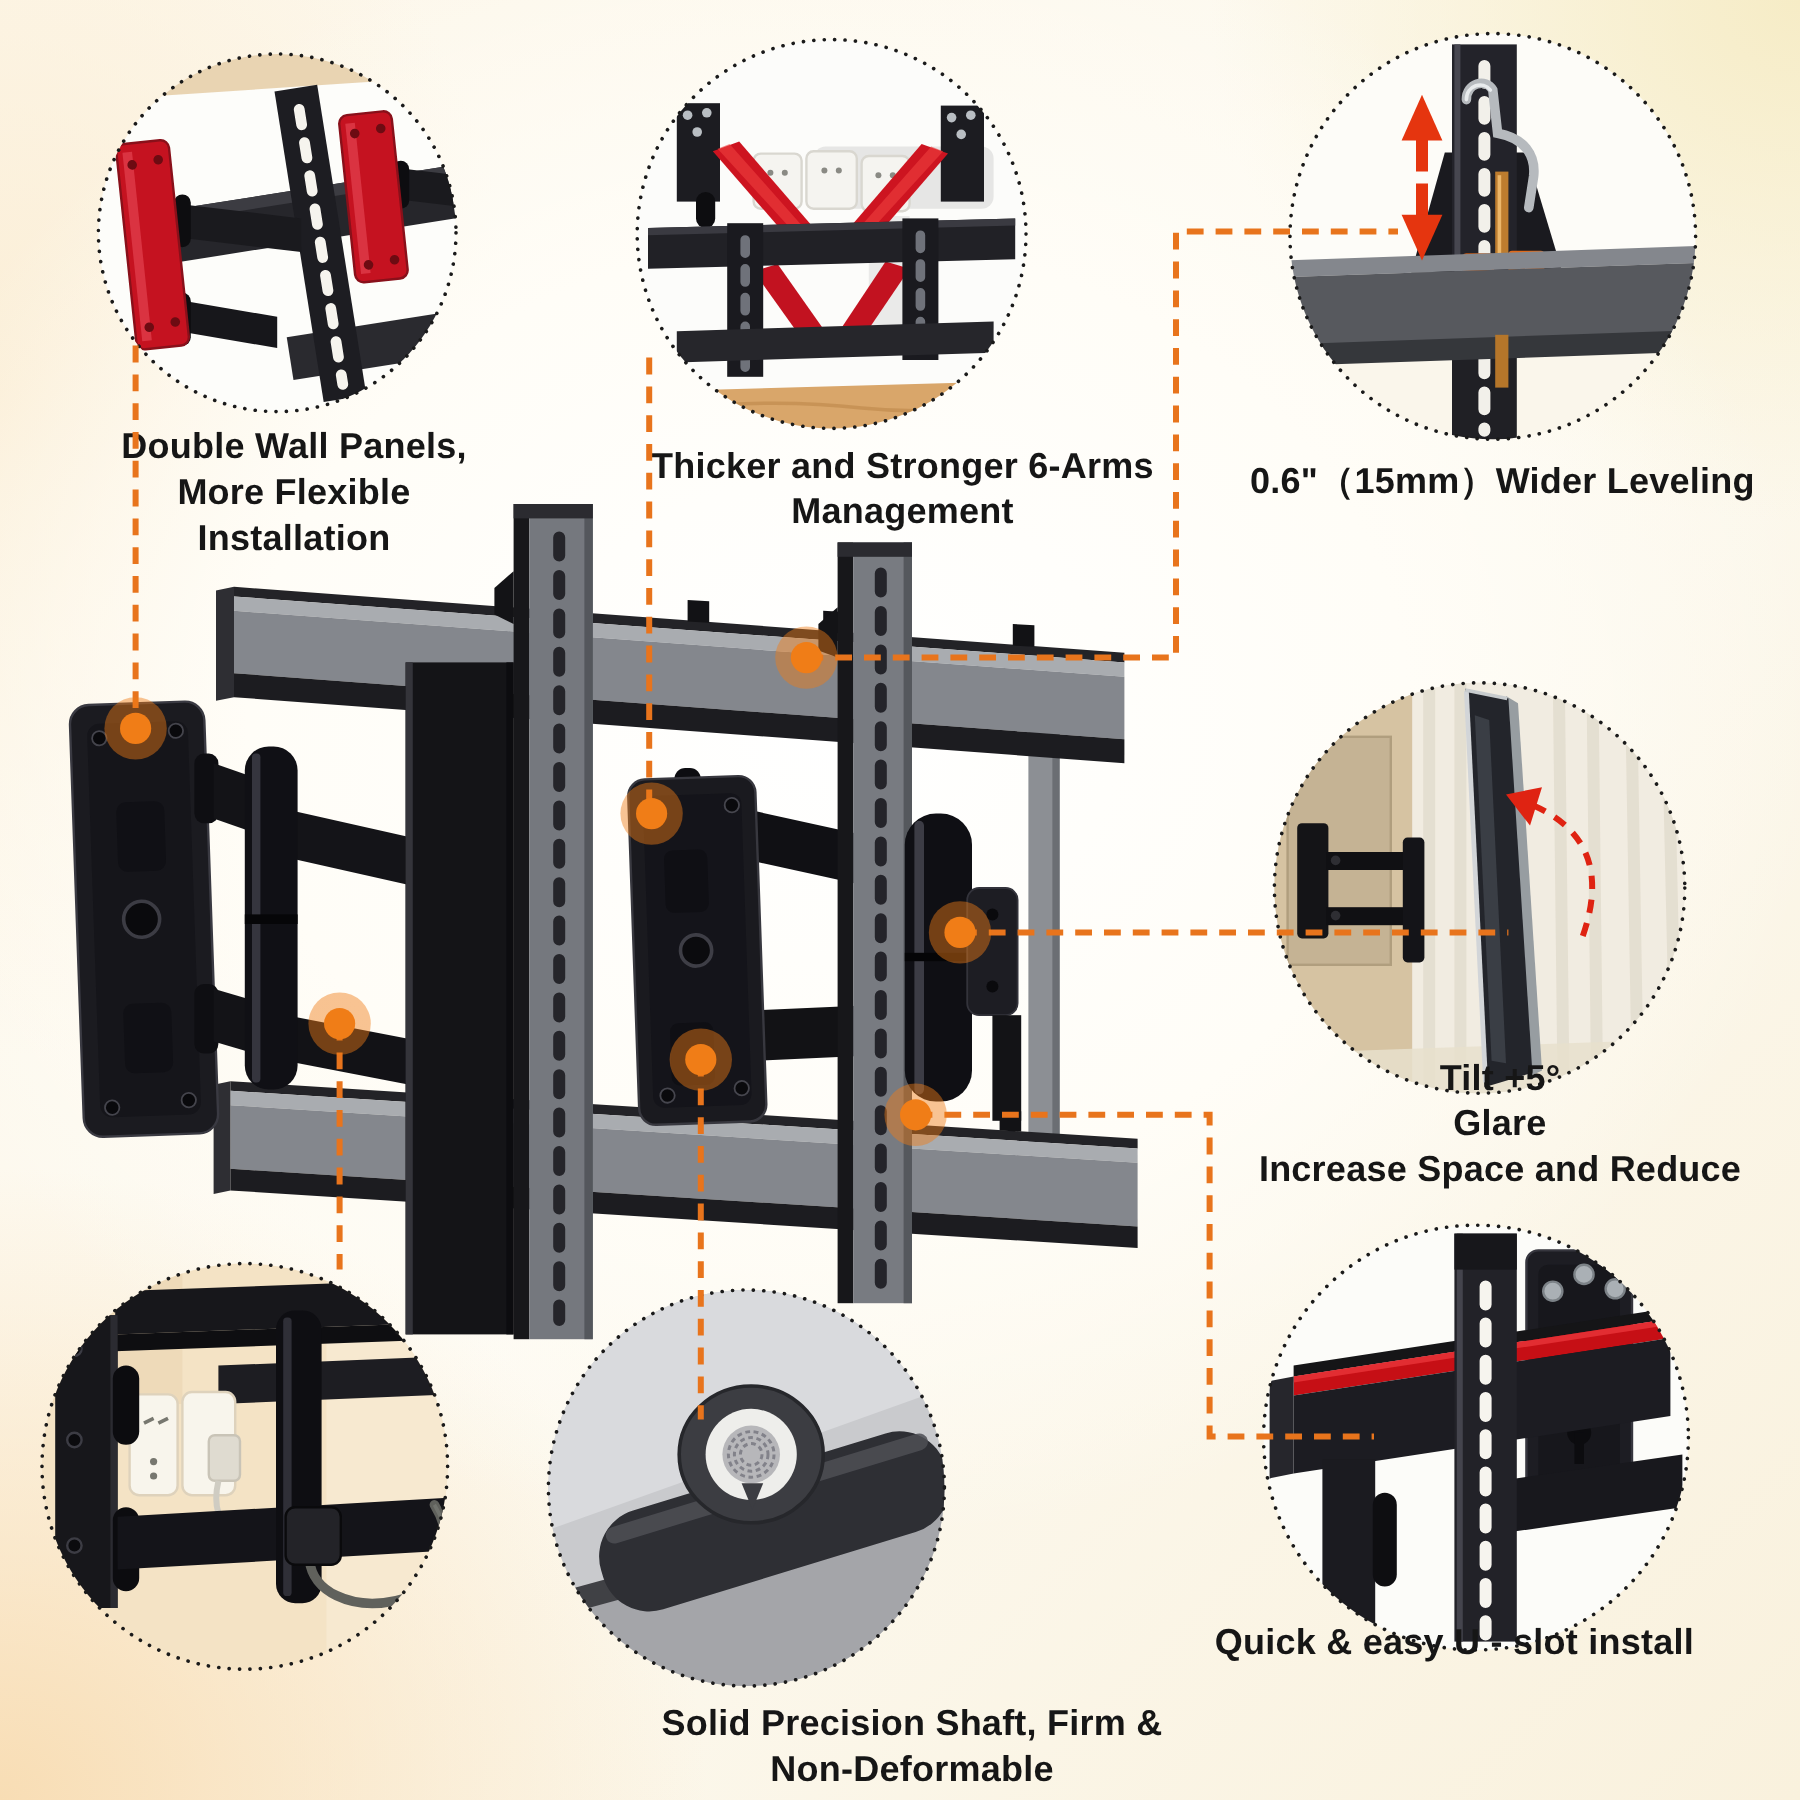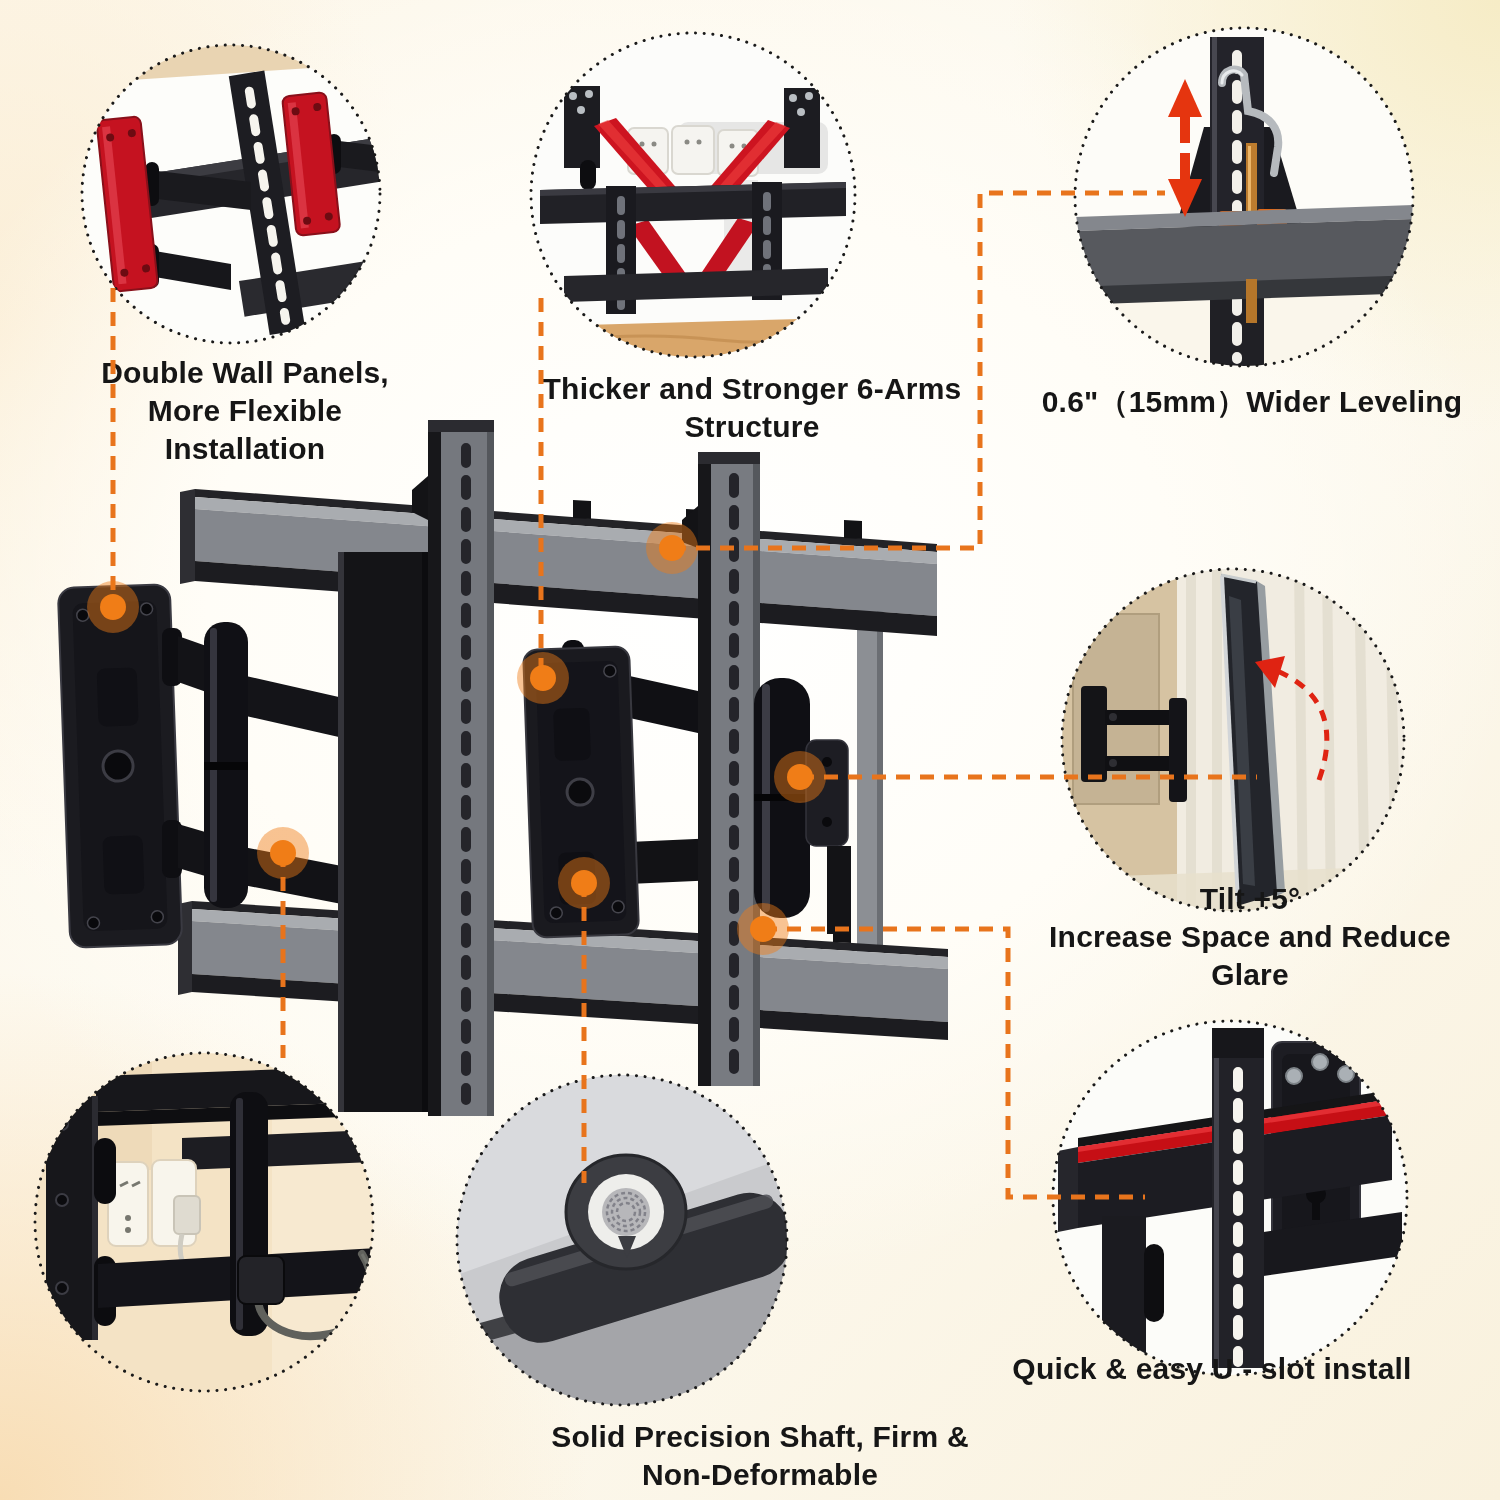--- a/index.html
+++ b/index.html
@@ -423,29 +423,29 @@
     </svg>
   </div>
 
   <div class="caption" style="left:245px;top:354px">
     <div>Double Wall Panels,</div>
     <div>More Flexible</div>
     <div>Installation</div>
   </div>
   <div class="caption" style="left:752px;top:370px">
     <div>Thicker and Stronger 6-Arms</div>
-    <div>Structure</div>
+    <div>Management</div>
   </div>
   <div class="caption" style="left:1252px;top:383px">
     <div>0.6"（15mm）Wider Leveling</div>
   </div>
   <div class="caption" style="left:1250px;top:880px">
     <div>Tilt +5°</div>
+    <div>Glare</div>
     <div>Increase Space and Reduce</div>
-    <div>Glare</div>
   </div>
   <div class="caption" style="left:1212px;top:1350px">
     <div>Quick &amp; easy U - slot install</div>
   </div>
   <div class="caption" style="left:760px;top:1418px">
     <div>Solid Precision Shaft, Firm &amp;</div>
     <div>Non-Deformable</div>
   </div>
 
   <svg class="overlay" width="1500" height="1500" viewBox="0 0 1500 1500" style="pointer-events:none">

